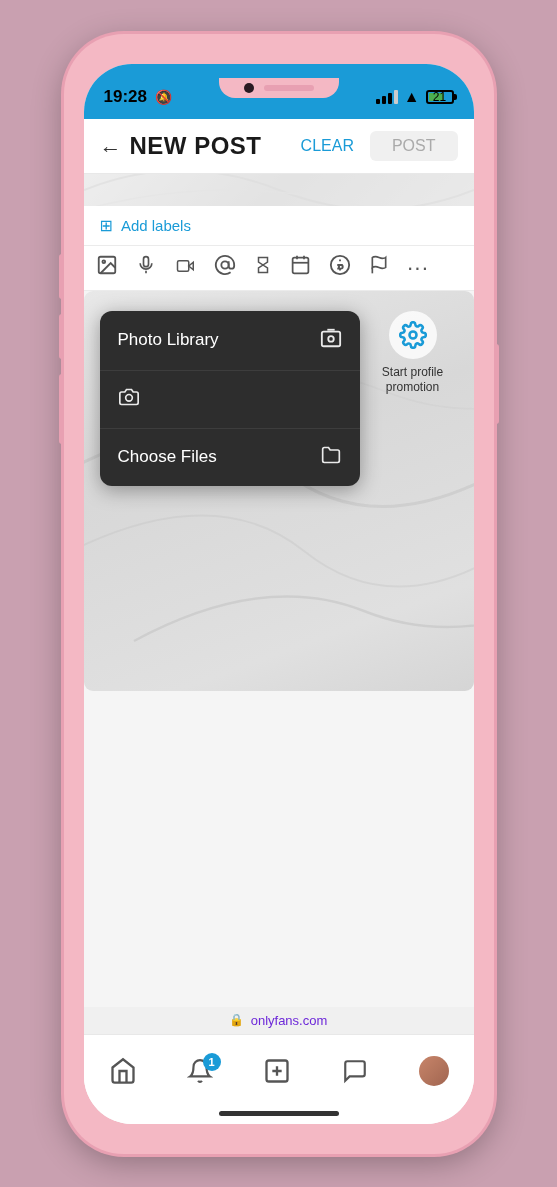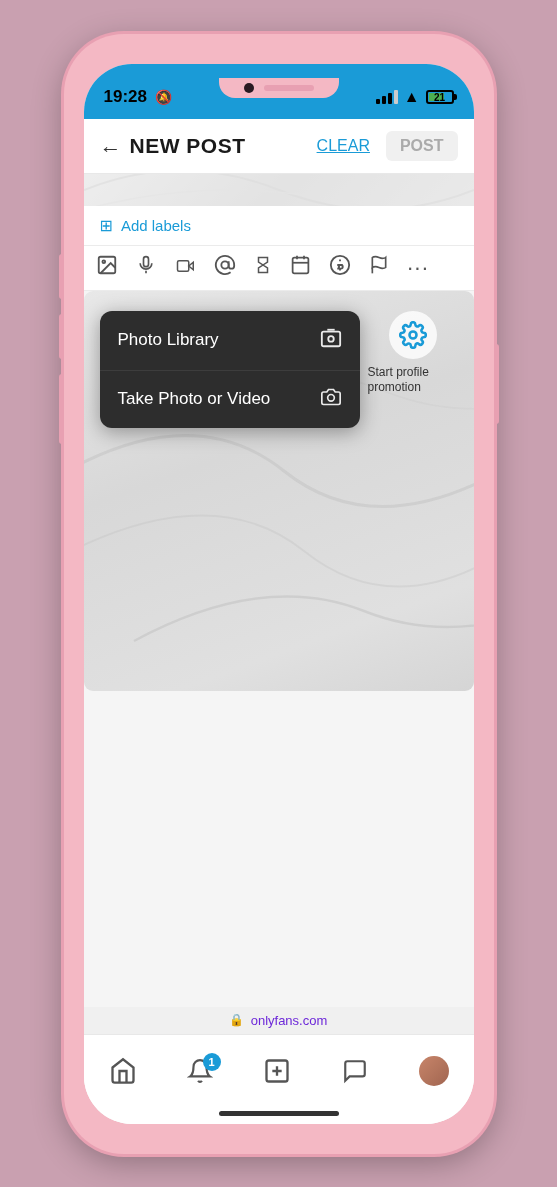--- a/index.html
+++ b/index.html
@@ -196,42 +196,41 @@
       display: flex;
       align-items: center;
       gap: 8px;
     }
     .back-arrow {
       font-size: 22px;
       color: #333;
       font-weight: 300;
     }
     .header-title {
-      font-size: 21px;
+      font-size: 24px;
       font-weight: 700;
       color: #1a1a1a;
       letter-spacing: 0.5px;
     }
     .header-right {
       display: flex;
       align-items: center;
       gap: 16px;
     }
     .clear-btn {
       font-size: 16px;
       color: #1a9bd7;
       font-weight: 500;
-      text-decoration: underline;
     }
     .post-btn {
       font-size: 16px;
       color: #aaa;
-      font-weight: 700;
+      font-weight: 400;
       background: #f0f0f0;
-      padding: 6px 14px;
+      padding: 6px 22px;
       border-radius: 6px;
     }
 
     
     .editor-area {
       padding: 16px;
       background: #fff;
       position: relative;
     }
     .compose-placeholder {
@@ -354,21 +353,21 @@
       height: 48px;
       background: rgba(255,255,255,0.8);
       border-radius: 50%;
       display: flex;
       align-items: center;
       justify-content: center;
     }
     .promo-text {
       font-size: 12px;
       color: #333;
-      text-align: left;
+      text-align: center;
       font-weight: 500;
       line-height: 1.3;
     }
 
     
     .bottom-nav {
       position: absolute;
       bottom: 0;
       left: 0;
       right: 0;
@@ -472,21 +471,21 @@
       <div class="status-icons">
         <div class="signal-bars">
           <div class="signal-bar" style="height:5px;"></div>
           <div class="signal-bar" style="height:8px;"></div>
           <div class="signal-bar" style="height:11px;"></div>
           <div class="signal-bar" style="height:14px; background:#ccc;"></div>
         </div>
         <span class="wifi-icon">▲</span>
         <div class="battery-icon">
           <div class="battery-fill"></div>
-          <span style="position:absolute;top:50%;left:50%;transform:translate(-50%,-50%);font-size:10px;font-weight:700;color:#000;">21</span>
+          <span style="position:absolute;top:50%;left:50%;transform:translate(-50%,-50%);font-size:12px;font-weight:400;color:#000;">21</span>
         </div>
       </div>
     </div>
 
     <div class="app-content">
 
       <div class="header-bar">
         <div class="header-left">
           <span class="back-arrow">←</span>
           <span class="header-title">NEW POST</span>
@@ -591,29 +590,36 @@
             <span class="dropdown-item-icon">
               <svg width="22" height="22" viewBox="0 0 24 24" fill="none" stroke="#fff" stroke-width="2">
                   <rect x="2" y="5" width="20" height="16" rx="2"></rect>
                   <path d="M16 3H8"></path>
                   <circle cx="12" cy="13" r="3"></circle>
                 </svg>
             </span>
           </div>
 
           <div class="dropdown-item">
-            <span class="dropdown-item-label">Take Photo or Video</span>
             <span class="dropdown-item-icon">
               <svg width="22" height="20" viewBox="0 0 24 24" fill="none" stroke="#fff" stroke-width="2">
                   <path d="M23 19a2 2 0 0 1-2 2H3a2 2 0 0 1-2-2V8a2 2 0 0 1 2-2h4l2-3h6l2 3h4a2 2 0 0 1 2 2z"></path>
                   <circle cx="12" cy="13" r="4"></circle>
                 </svg>
             </span>
           </div>
 
+          <div class="dropdown-item">
+            <span class="dropdown-item-label">Choose Files</span>
+            <span class="dropdown-item-icon">
+              <svg width="22" height="20" viewBox="0 0 24 24" fill="none" stroke="#fff" stroke-width="2">
+                  <path d="M22 19a2 2 0 0 1-2 2H4a2 2 0 0 1-2-2V5a2 2 0 0 1 2-2h5l2 3h9a2 2 0 0 1 2 2z"></path>
+                </svg>
+            </span>
+          </div>
         </div>
 
         <div class="profile-promo">
           <div class="promo-icon-circle">
             <svg width="28" height="28" viewBox="0 0 24 24" fill="none" stroke="#1a9bd7" stroke-width="2.2">
               <circle cx="12" cy="12" r="3"></circle>
               <path d="M19.4 15a1.65 1.65 0 0 0 .33 1.82l.06.06a2 2 0 0 1-2.83 2.83l-.06-.06a1.65 1.65 0 0 0-1.82-.33 1.65 1.65 0 0 0-1 1.51V21a2 2 0 0 1-4 0v-.09A1.65 1.65 0 0 0 9 19.4a1.65 1.65 0 0 0-1.82.33l-.06.06a2 2 0 0 1-2.83-2.83l.06-.06A1.65 1.65 0 0 0 4.68 15a1.65 1.65 0 0 0-1.51-1H3a2 2 0 0 1 0-4h.09A1.65 1.65 0 0 0 4.6 9a1.65 1.65 0 0 0-.33-1.82l-.06-.06a2 2 0 0 1 2.83-2.83l.06.06A1.65 1.65 0 0 0 9 4.68a1.65 1.65 0 0 0 1-1.51V3a2 2 0 0 1 4 0v.09a1.65 1.65 0 0 0 1 1.51 1.65 1.65 0 0 0 1.82-.33l.06-.06a2 2 0 0 1 2.83 2.83l-.06.06A1.65 1.65 0 0 0 19.4 9a1.65 1.65 0 0 0 1.51 1H21a2 2 0 0 1 0 4h-.09a1.65 1.65 0 0 0-1.51 1z"></path>
             </svg>
           </div>
           <span class="promo-text">Start profile promotion</span>

